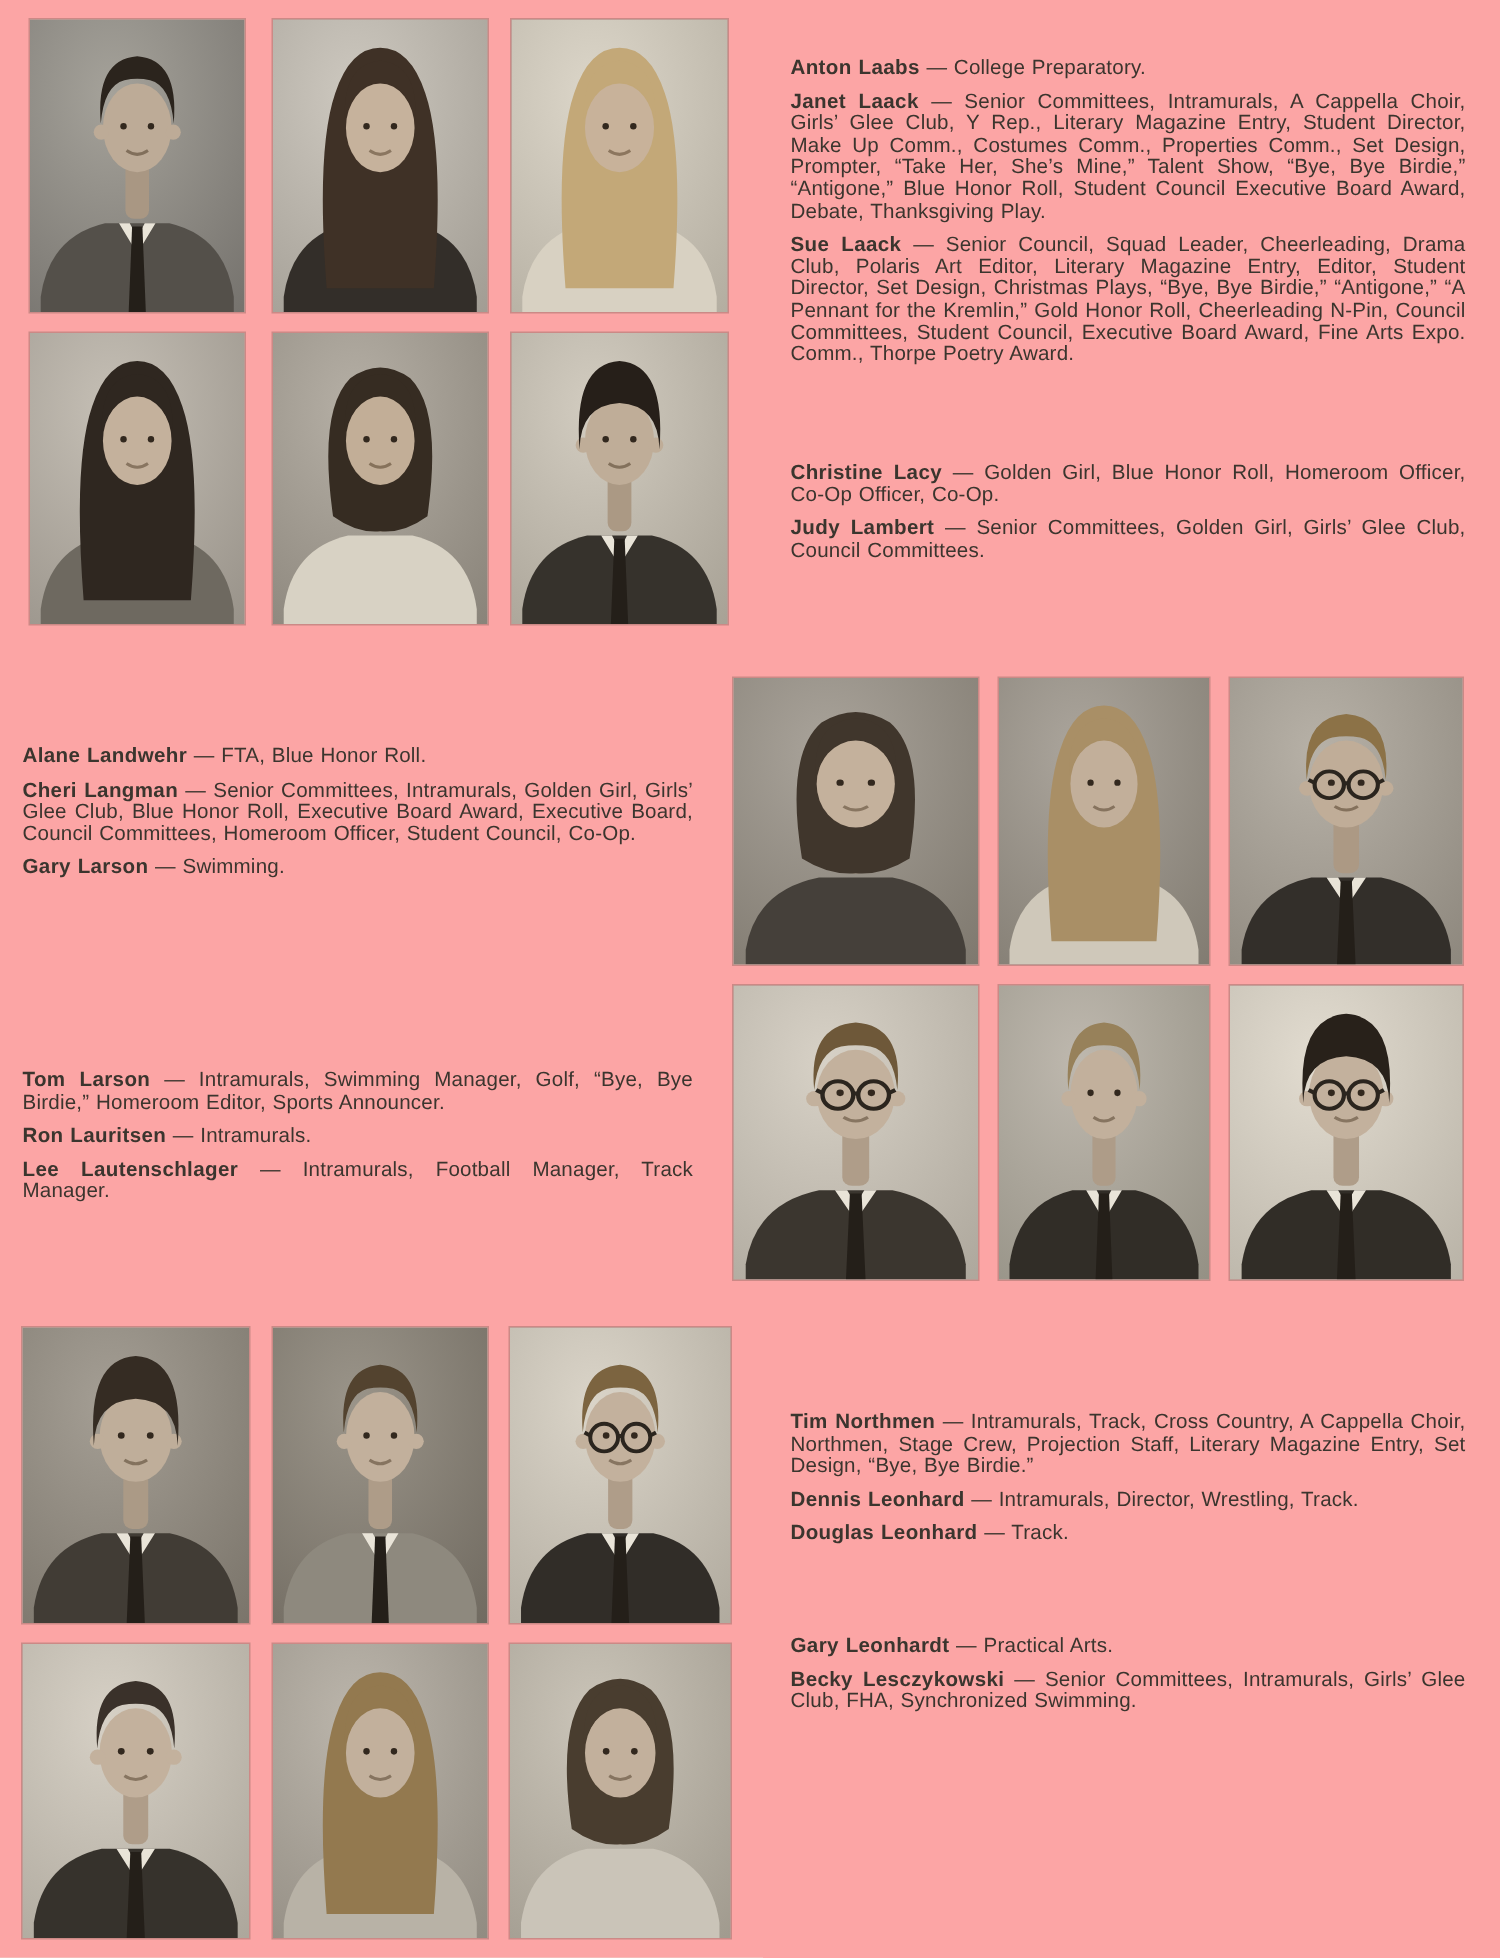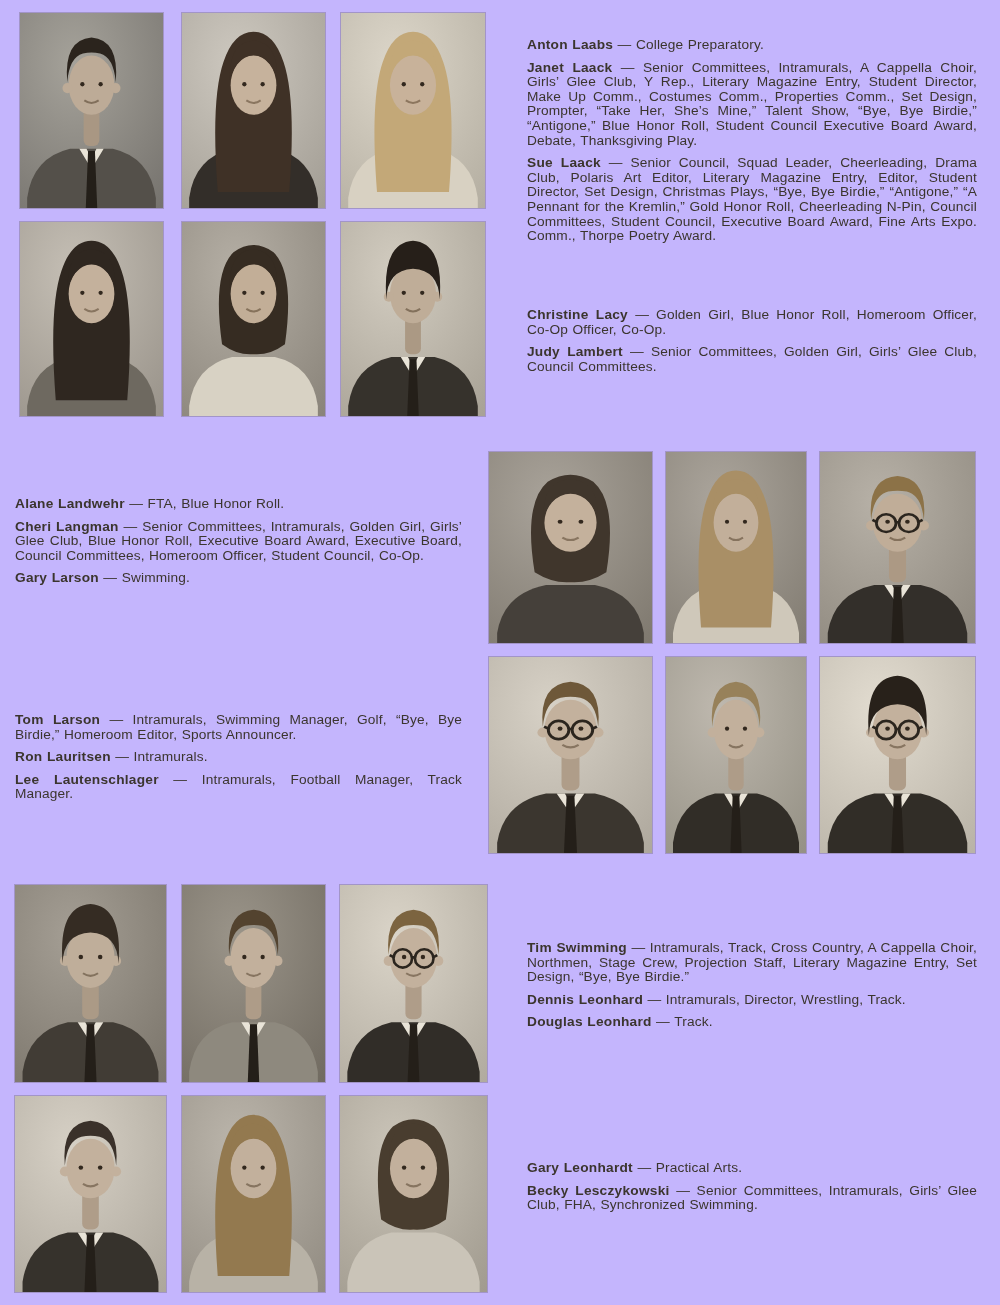--- a/index.html
+++ b/index.html
@@ -1,42 +1,42 @@
 <!DOCTYPE html>
 <html><head>
 <meta charset="utf-8">
 <title></title>
 <style>
   html,body{margin:0;padding:0;}
   body{background:#e8e4d9;}
   .page{
     position:relative;
     width:1000px;height:1305px;
-    background:#c4b5fd;
+    background:#fca5a5;
     font-family:"Liberation Sans", sans-serif;
     overflow:hidden;
   }
   
   .tcol{
     position:absolute;
     color:#3b352e;
     font-size:13.7px;
     line-height:14.6px;
     text-align:justify;
     letter-spacing:0.15px;
     word-spacing:0.5px;
   }
   .tcol p{margin:0 0 8px 0;}
   .tcol b{letter-spacing:0.25px;}
   #txt-a{left:527px;top:38px;width:450px;}
   #txt-b{left:527px;top:308px;width:450px;}
   #txt-c{left:15px;top:497px;width:447px;}
   #txt-d{left:15px;top:713px;width:447px;}
   #txt-e{left:527px;top:941px;width:450px;}
-  #txt-f{left:527px;top:1161px;width:450px;}
+  #txt-f{left:527px;top:1090px;width:450px;}
   
   .photo{
     position:absolute;
     overflow:hidden;
     background:#b0aaa0;
     box-shadow:0 0 0 1px rgba(60,55,45,0.25);
   }
   .photo svg{width:100%;height:100%;display:block;}
   
   #grid-tl .photo:nth-child(1){left:20px; top:13px; width:143px;height:195px;}
@@ -483,21 +483,21 @@
     <p><b>Gary Larson</b> <span>—</span> <span>Swimming.</span></p>
   </div>
 
   <div class="tcol" id="txt-d">
     <p><b>Tom Larson</b> <span>—</span> <span>Intramurals, Swimming Manager, Golf, “Bye, Bye Birdie,” Homeroom Editor, Sports Announcer.</span></p>
     <p><b>Ron Lauritsen</b> <span>—</span> <span>Intramurals.</span></p>
     <p><b>Lee Lautenschlager</b> <span>—</span> <span>Intramurals, Football Manager, Track Manager.</span></p>
   </div>
 
   <div class="tcol" id="txt-e">
-    <p><b>Tim Swimming</b> <span>—</span> <span>Intramurals, Track, Cross Country, A Cappella Choir, Northmen, Stage Crew, Projection Staff, Literary Magazine Entry, Set Design, “Bye, Bye Birdie.”</span></p>
+    <p><b>Tim Northmen</b> <span>—</span> <span>Intramurals, Track, Cross Country, A Cappella Choir, Northmen, Stage Crew, Projection Staff, Literary Magazine Entry, Set Design, “Bye, Bye Birdie.”</span></p>
     <p><b>Dennis Leonhard</b> <span>—</span> <span>Intramurals, Director, Wrestling, Track.</span></p>
     <p><b>Douglas Leonhard</b> <span>—</span> <span>Track.</span></p>
   </div>
 
   <div class="tcol" id="txt-f">
     <p><b>Gary Leonhardt</b> <span>—</span> <span>Practical Arts.</span></p>
     <p><b>Becky Lesczykowski</b> <span>—</span> <span>Senior Committees, Intramurals, Girls’ Glee Club, FHA, Synchronized Swimming.</span></p>
   </div>
 
 </div>

